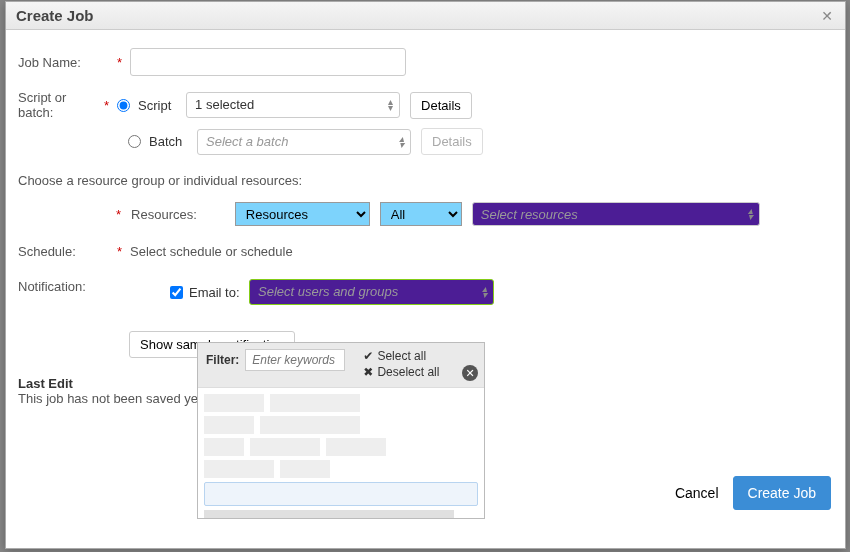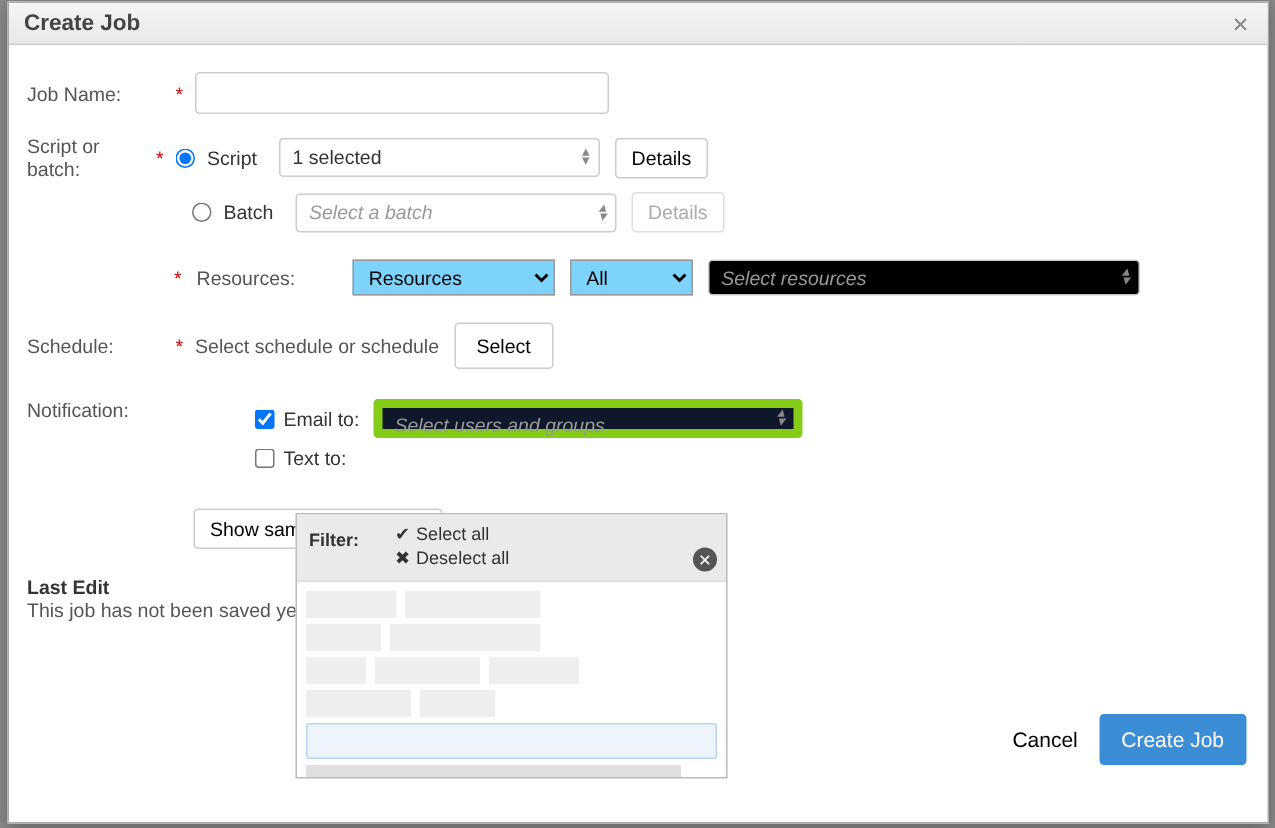--- a/index.html
+++ b/index.html
@@ -22,25 +22,25 @@
 .select-arrows { position: absolute; right: 6px; top: 50%; transform: translateY(-50%); font-size: 10px; color: #888; line-height: 6px; }
 .btn { border: 1px solid #ccc; background: #fff; border-radius: 3px; padding: 5px 10px; font-size: 13px; cursor: pointer; }
 .btn:disabled, .btn.disabled { color: #aaa; border-color: #ddd; }
 .btn-primary { background: #3b8dd6; border-color: #3b8dd6; color: #fff; padding: 8px 14px; font-size: 14px; }
 .section-text { color: #555; margin-bottom: 14px; }
 .resources-row { display: flex; align-items: center; gap: 10px; margin-left: 98px; margin-bottom: 18px; }
 .res-label { color: #555; }
 .native-select { border: 1px solid #999; background: #7dd3fc; padding: 3px 6px; height: 24px; font-size: 13px; }
 .native-select.w1 { width: 135px; }
 .native-select.w2 { width: 82px; }
-.multiselect { border: 1px solid #ccc; border-radius: 3px; padding: 4px 24px 4px 8px; background: #000000; height: 24px; width: 288px; position: relative; color: #999; font-style: italic; font-size: 13px; }
+.multiselect { border: 1px solid #ccc; border-radius: 3px; padding: 4px 24px 4px 8px; background: #4c1d95; height: 24px; width: 288px; position: relative; color: #999; font-style: italic; font-size: 13px; }
 .schedule-text { color: #555; margin-right: 10px; }
 .checkbox-input { margin-right: 6px; }
 .notif-label { width: 60px; color: #333; }
-.email-select { position: relative; border: 6px solid #84cc16; border-radius: 3px; padding: 4px 24px 4px 8px; background: #0f172a; width: 286px; height: 26px; color: #999; font-style: italic; font-size: 13px; }
+.email-select { position: relative; border: 1px solid #84cc16; border-radius: 3px; padding: 4px 24px 4px 8px; background: #4c1d95; width: 245px; height: 26px; color: #999; font-style: italic; font-size: 13px; }
 .dropdown-panel { position: absolute; left: 191px; top: 312px; width: 288px; background: #f3f3f3; border: 1px solid #bbb; z-index: 10; }
 .dropdown-header { display: flex; align-items: flex-start; padding: 6px 8px; background: #eaeaea; border-bottom: 1px solid #ddd; }
 .filter-label { font-weight: bold; font-size: 12px; margin-right: 6px; margin-top: 4px; }
 .filter-input { border: 1px solid #ccc; padding: 3px 6px; width: 100px; font-size: 12px; font-style: italic; color: #999; }
 .sel-actions { margin-left: 18px; font-size: 12px; }
 .sel-action { display: flex; align-items: center; gap: 4px; cursor: pointer; margin-bottom: 2px; }
 .close-circle { position: absolute; right: 6px; bottom: 6px; width: 16px; height: 16px; background: #555; border-radius: 50%; color: #fff; font-size: 11px; display: flex; align-items: center; justify-content: center; cursor: pointer; }
 .dropdown-list { background: #fff; height: 130px; overflow-y: scroll; padding: 6px; }
 .list-item { height: 24px; background: #f5f5f5; margin-bottom: 4px; border-radius: 2px; }
 .list-item.sel { background: #eef4fb; border: 1px solid #b8d4f0; }
@@ -88,20 +88,21 @@
       <input type="radio" name="sb" class="radio-input" style="">
       <span class="radio-label">Batch</span>
       <div class="select-like placeholder">
         <span>Select a batch</span>
         <span class="select-arrows">▴<br>▾</span>
       </div>
       <span style="width:10px;"></span>
       <button class="btn disabled" disabled="">Details</button>
     </div>
 
+    <div class="section-text">Choose a resource group or individual resources:</div>
 
     <div class="resources-row">
       <span class="req" style="margin:0;">*</span>
       <span class="res-label">Resources:</span>
       <span style="width:18px;"></span>
       <select class="native-select w1">
         <option>Resources</option>
       </select>
       <select class="native-select w2">
         <option>All</option>
@@ -109,54 +110,50 @@
       <div class="multiselect">
         <span>Select resources</span>
         <span class="select-arrows">▴<br>▾</span>
       </div>
     </div>
 
     <div class="row" style="margin-bottom:20px;">
       <span class="label-col">Schedule:</span>
       <span class="req">*</span>
       <span class="schedule-text">Select schedule or schedule</span>
-      <button class="btn" style="padding:7px 14px;">Select</button>
     </div>
 
     <div class="row" style="align-items:flex-start; margin-bottom:20px;">
       <span class="label-col">Notification:</span>
       <span style="width:16px;"></span>
       <div>
         <div class="notif-row">
           <input type="checkbox" class="checkbox-input" checked="" style="">
           <span class="notif-label">Email to:</span>
           <div class="email-select">
             <span>Select users and groups</span>
             <span class="select-arrows">▴<br>▾</span>
           </div>
-        </div>
-        <div class="notif-row">
-          <input type="checkbox" class="checkbox-input" style="">
-          <span class="notif-label">Text to:</span>
         </div>
       </div>
     </div>
 
     <div class="show-sample-row">
       <button class="btn">Show sample notification</button>
     </div>
 
     <div class="last-edit">
       <div class="last-edit-title">Last Edit</div>
       <div class="last-edit-text">This job has not been saved yet.</div>
     </div>
 
     <div class="dropdown-panel">
       <div class="dropdown-header dd-header-wrap">
         <span class="filter-label">Filter:</span>
+        <input type="text" class="filter-input" placeholder="Enter keywords" style="">
         <div class="sel-actions">
           <div class="sel-action">
             <span>✔</span>
             <span>Select all</span>
           </div>
           <div class="sel-action">
             <span>✖</span>
             <span>Deselect all</span>
           </div>
         </div>

